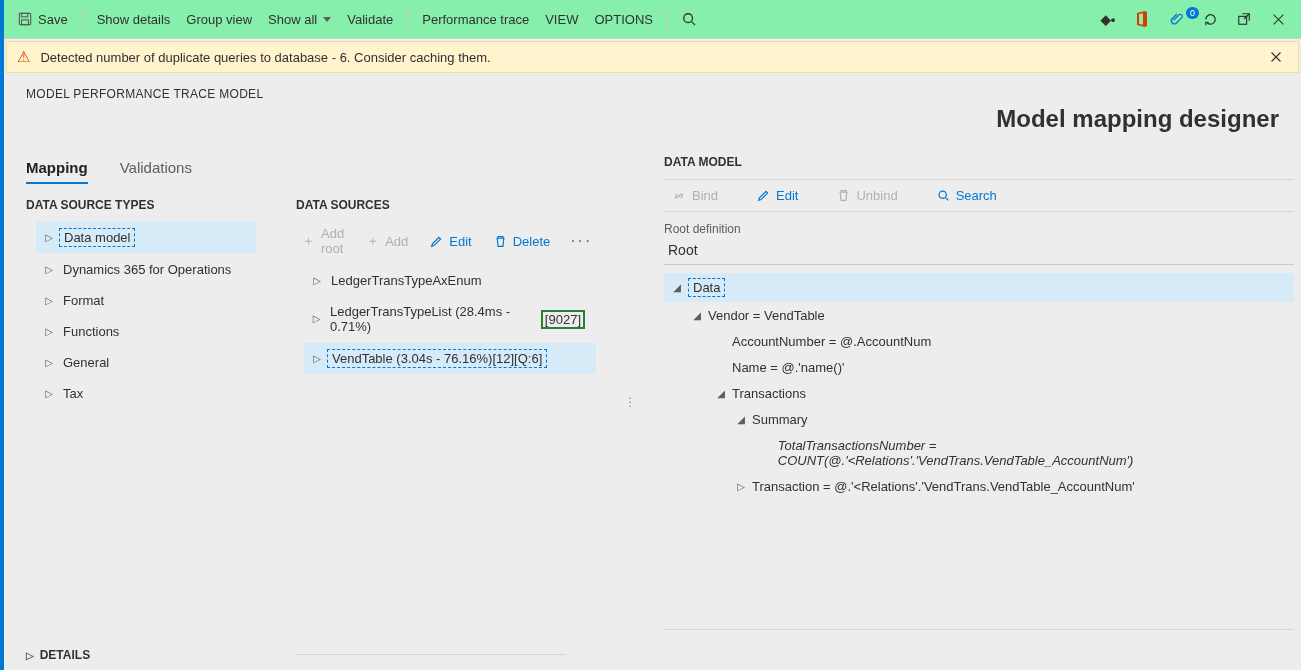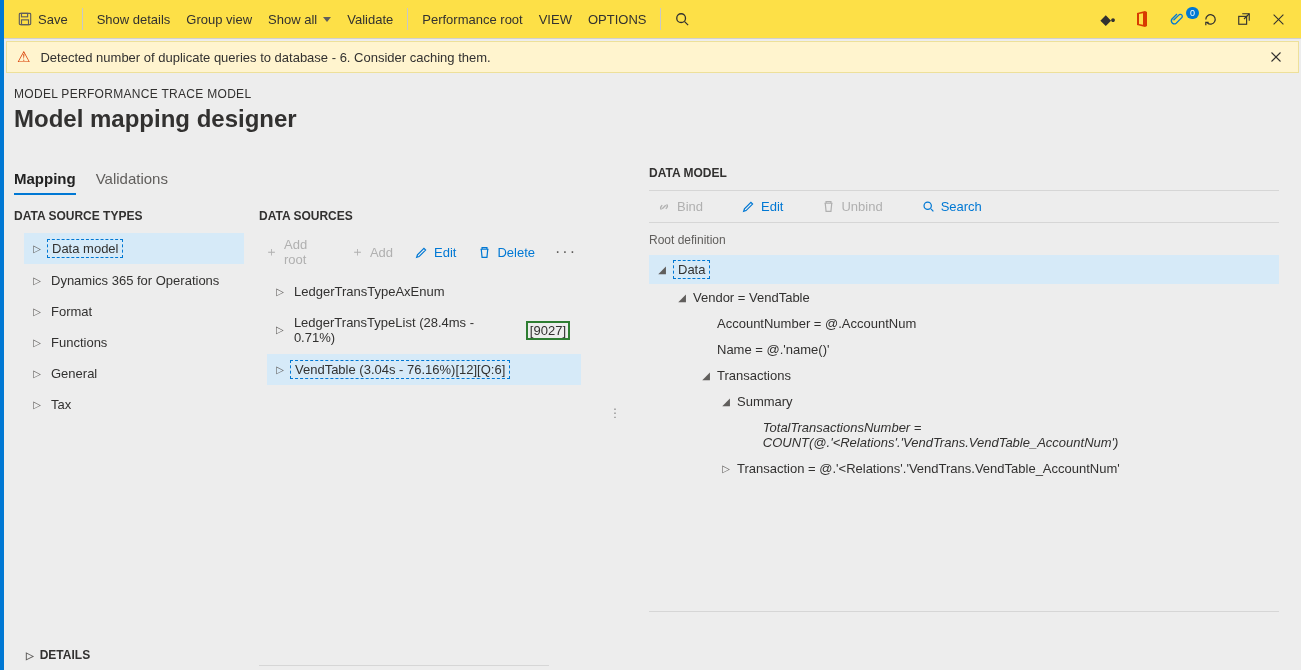--- a/index.html
+++ b/index.html
@@ -13,21 +13,21 @@
     height: 670px;
     overflow: hidden;
   }
   body { border-left: 4px solid #0078D4; }
 
   
   .toolbar {
     display: flex;
     align-items: center;
     height: 39px;
-    background: #fde047;
+    background: #86efac;
     border-bottom: 1px solid #D0D0D0;
     padding: 0 6px;
   }
   .toolbar .tb-group {
     display: flex; align-items: center; height: 100%;
   }
   .toolbar .sep {
     width: 1px; height: 22px;
     background: #C8C8C8;
     margin: 0 6px;
@@ -70,44 +70,44 @@
     background:#FFF4CE;
     border: 1px solid #EDE09A;
     padding: 6px 10px;
     margin: 2px 2px 0 2px;
   }
   .warning-bar .warn-icon { color:#D83B01; margin-right:10px; font-size:15px; }
   .warning-bar .close-x { margin-left:auto; cursor:pointer; font-size:15px; color:#323130; padding:2px 6px; }
 
   
   .page {
-    padding: 14px 22px 0 10px;
+    padding: 14px 22px 0 22px;
   }
   .breadcrumb { font-size:12px; color:#323130; letter-spacing:0.3px; }
-  .page-title { font-size:24px; font-weight:600; margin:4px 0 27px 0; }
+  .page-title { font-size:24px; font-weight:600; margin:4px 0 16px 0;text-align:right; }
 
   
   .main {
     display:flex;
     align-items:flex-start;
     gap: 30px;
   }
 
   
   .left-col { width: 570px; }
-  .tabs { display:flex; gap:20px; margin-top:6px; border-bottom:none; }
+  .tabs { display:flex; gap:32px; margin-top:6px; border-bottom:none; }
   .tabs .tab {
     padding: 4px 0 6px 0; cursor:pointer; font-size:15px; color:#605E5C;
   }
   .tabs .tab.active { color:#222; font-weight:600; border-bottom:2px solid #0078D4; }
 
   .section-row {
     display:flex;
     margin-top: 14px;
-    gap: 15px;
+    gap: 40px;
   }
   .panel { min-width: 230px; }
   .panel + .panel { flex:1; }
   .panel-title { font-size:12px; font-weight:600; color:#323130; margin-bottom:10px; }
 
   
   .tree-item {
     display:flex; align-items:center;
     padding: 5px 6px;
     cursor:pointer;
@@ -233,21 +233,21 @@
       <span class="chevdown"></span>
     </div>
     <div class="tb-item">
       <span>Validate</span>
     </div>
   </div>
   <div class="sep"></div>
 
   <div class="tb-group">
     <div class="tb-item">
-      <span>Performance root</span>
+      <span>Performance trace</span>
     </div>
     <div class="tb-item">
       <span>VIEW</span>
     </div>
     <div class="tb-item">
       <span>OPTIONS</span>
     </div>
   </div>
   <div class="sep"></div>
 
@@ -445,20 +445,21 @@
             <svg width="13" height="13" viewBox="0 0 16 16" fill="none" stroke="#0078D4" stroke-width="1.5">
               <circle cx="7" cy="7" r="4.5"></circle>
                 <line x1="11" y1="11" x2="14" y2="14"></line>
               </svg>
           </span>
           <span>Search</span>
         </div>
       </div>
 
       <div class="field-label">Root definition</div>
+      <div class="field-value">Root</div>
 
       <div class="dm-tree">
         <div class="dm-row selected-row">
           <span class="tri">◢</span>
           <span class="txt boxed">Data</span>
         </div>
         <div class="dm-row dm-indent-1">
           <span class="tri">◢</span>
           <span class="txt">Vendor = VendTable</span>
         </div>

